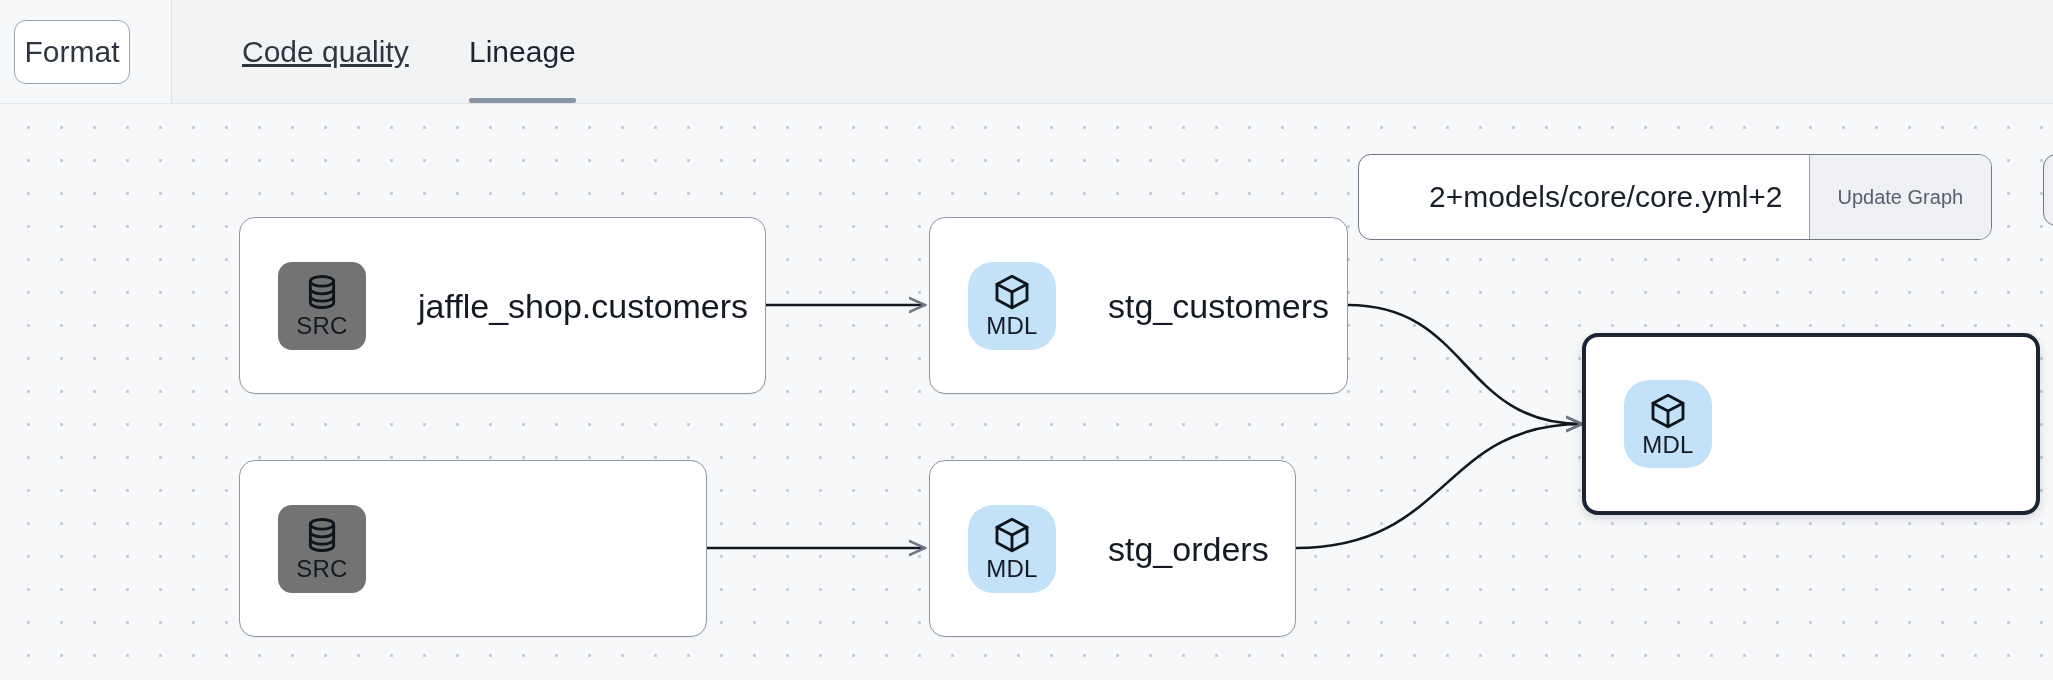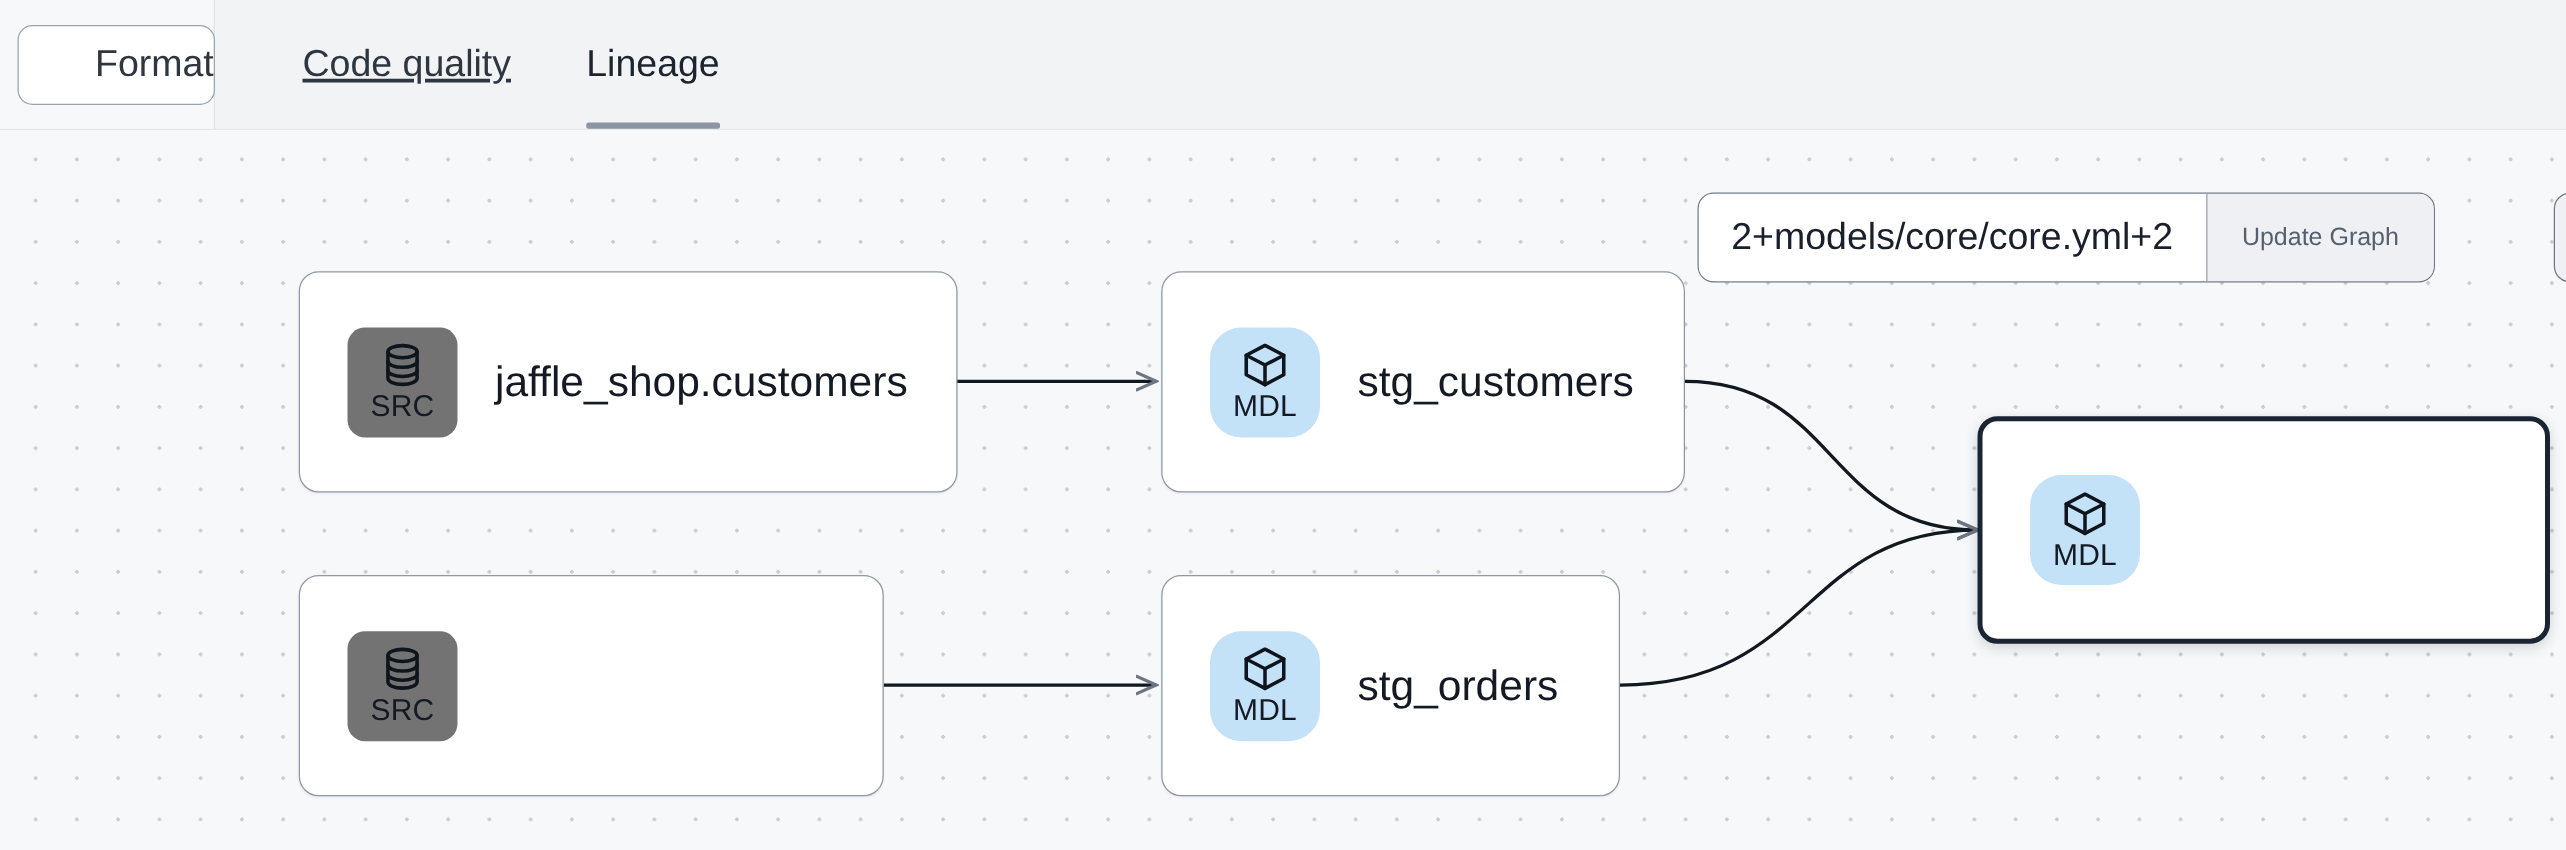--- a/index.html
+++ b/index.html
@@ -31,28 +31,28 @@
     position: absolute;
     left: 0; top: 0;
     width: 172px;
     height: 103px;
     background: #f7f8f9;
     border-right: 1px solid #dfe3e8;
   }
   .format-btn {
     position: absolute;
     left: 14px; top: 20px;
-    width: 158px; height: 64px;
+    width: 116px; height: 64px;
     background: #ffffff;
     border: 1.6px solid #9aa3ad;
     border-radius: 12px;
     color: #2e3642;
     font-size: 30px;
     line-height: 61px;
-    text-align: right;
+    text-align: center;
     cursor: pointer;
   }
 
   .tabs {
     position: absolute;
     left: 172px; top: 0;
     height: 103px;
   }
   .tab {
     position: absolute;
@@ -124,21 +124,21 @@
   .badge[data-kind="MDL"] { background: #c3e1f7; border-radius: 25px; }
   .badge svg { display: block; }
   .badge-label {
     font-size: 24px;
     color: #141a23;
     letter-spacing: .2px;
     line-height: 26px;
   }
 
   .node-text {
-    margin-left: 30px;
+    margin-left: 52px;
     display: flex;
     flex-direction: column;
     justify-content: center;
     gap: 2px;
   }
   .node-title {
     font-size: 34px;
     color: #141a23;
     white-space: nowrap;
     line-height: 40px;
@@ -291,21 +291,21 @@
       <div class="badge" data-kind="MDL">
         <svg width="40" height="40" viewBox="0 0 24 24" fill="none" stroke="#0f151d" stroke-width="1.7" stroke-linecap="round" stroke-linejoin="round">
           <path d="M12 2.6 L21 7.3 L12 12 L3 7.3 Z"></path>
           <path d="M3 7.3 V16.7 L12 21.4 V12"></path>
           <path d="M21 7.3 V16.7 L12 21.4"></path>
         </svg>
         <span class="badge-label">MDL</span>
       </div>
     </div>
 
-    <div class="graph-control" style="left:1358px; top:50px; height:72px;">
+    <div class="graph-control" style="left:1358px; top:50px; height:86px;padding-left:44px;">
       <div class="graph-input" title="Enter dbt selector">2+models/core/core.yml+2</div>
       <div class="graph-update-btn">Update Graph</div>
     </div>
 
     <div class="graph-control-partial" style="left:2043px; top:50px; width:60px; height:72px;"></div>
 
   </div>
 </div>
 
 </body></html>

